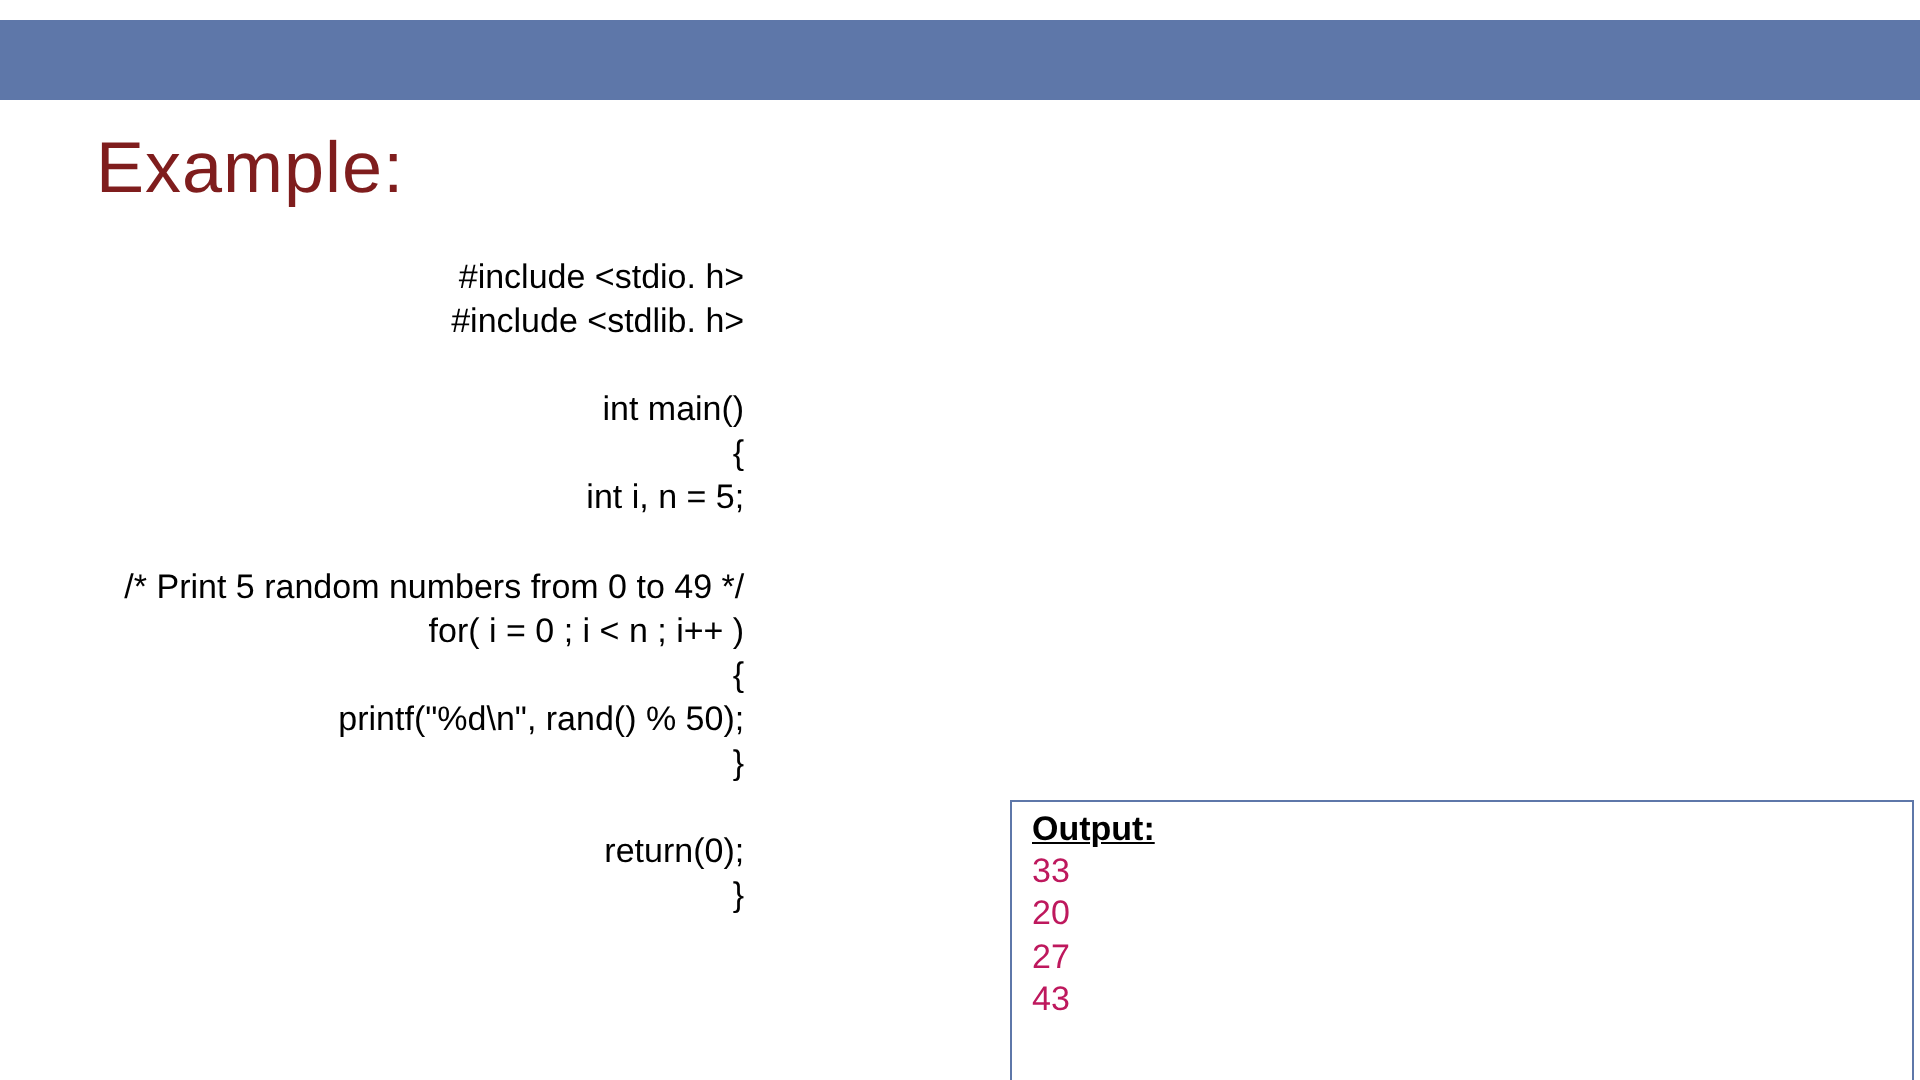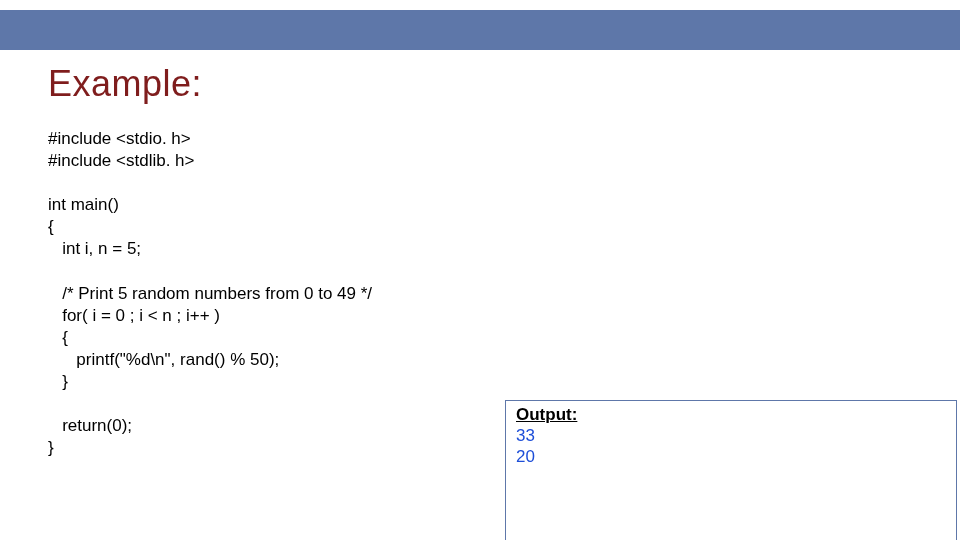--- a/index.html
+++ b/index.html
@@ -31,41 +31,42 @@
   }
   .code-block {
     position: absolute;
     left: 48px;
     top: 128px;
     font-size: 17px;
     line-height: 1.3;
     white-space: pre;
     font-family: Arial, Helvetica, sans-serif;
     color: #000;
+    text-align: right;
   }
   .output-box {
     position: absolute;
     left: 505px;
     top: 400px;
     width: 452px;
     height: 152px;
     border: 1px solid #5e77a9;
     box-sizing: border-box;
     padding: 4px 10px 4px 10px;
     background: #ffffff;
   }
   .output-title {
     font-weight: 700;
     text-decoration: underline;
     font-size: 17px;
     color: #000;
   }
   .output-line {
     font-size: 17px;
-    color: #1d4ed8;
+    color: #be185d;
     line-height: 1.25;
   }
 </style>
 </head>
 <body>
 
 <div class="top-band"></div>
 
 <div class="title">Example:</div>
 
@@ -82,13 +83,15 @@
 <span>      printf("%d\n", rand() % 50);</span>
 <span>   }</span>
 <span></span>
 <span>   return(0);</span>
 <span>}</span></div>
 
 <div class="output-box">
   <div class="output-title">Output:</div>
   <div class="output-line">33</div>
   <div class="output-line">20</div>
+  <div class="output-line">27</div>
+  <div class="output-line">43</div>
 </div>
 
 </body></html>

